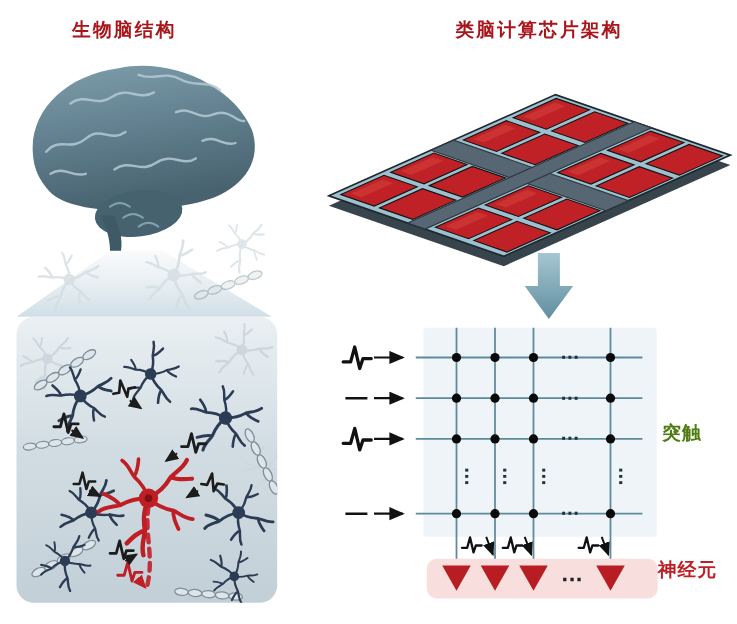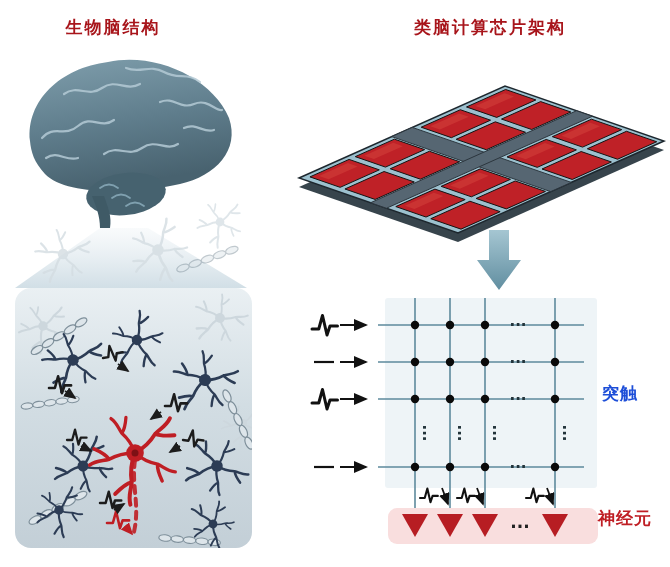--- a/index.html
+++ b/index.html
@@ -4,21 +4,21 @@
 <style>
   html,body{margin:0;padding:0;background:#ffffff;}
   .page{position:relative;width:670px;height:567px;background:#ffffff;overflow:hidden;
         font-family:"DejaVu Sans","Liberation Sans",sans-serif;}
   .abs{position:absolute;}
   .title{position:absolute;font-weight:bold;font-size:17px;color:#a8151b;
          letter-spacing:2px;text-align:center;}
   .title-left{left:38px;top:16px;width:150px;}
   .title-right{left:379px;top:16px;width:222px;}
   .side-label{position:absolute;font-weight:bold;font-size:17px;letter-spacing:1px;}
-  .synapse-label{left:602px;top:382px;color:#1d4ed8;}
+  .synapse-label{left:602px;top:382px;color:#4d7c0f;}
   .neuron-label{left:598px;top:507px;color:#bf1e24;}
   .neuron-panel{position:absolute;left:15px;top:288px;width:237px;height:260px;
                 border-radius:16px;
                 background:linear-gradient(180deg,#eaf0f3 0%,#d2dde3 45%,#c3cfd7 100%);}
   svg text{font-family:"DejaVu Sans","Liberation Sans",sans-serif;}
 </style>
 </head>
 <body>
 
 <div class="page">

